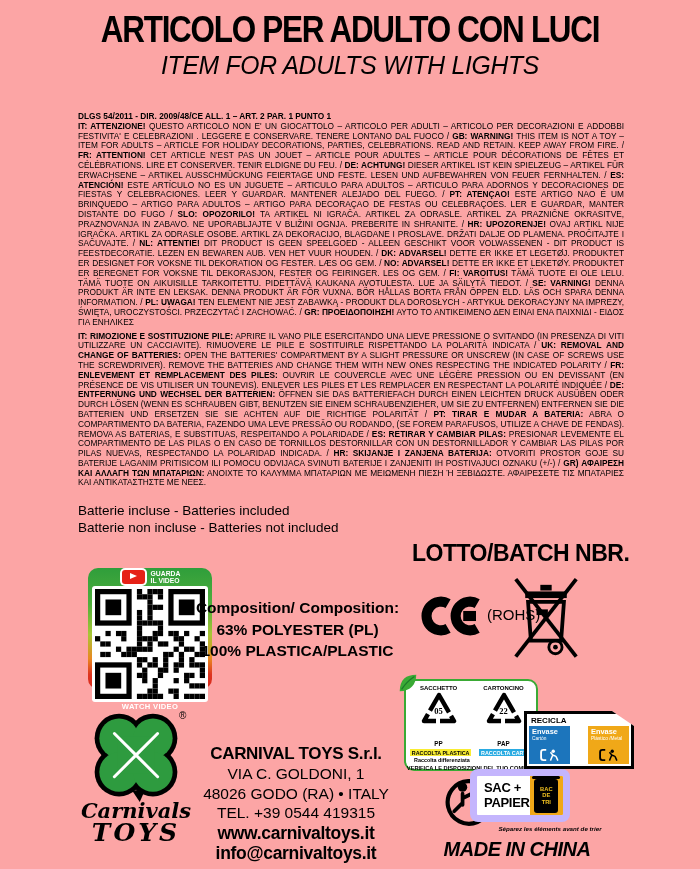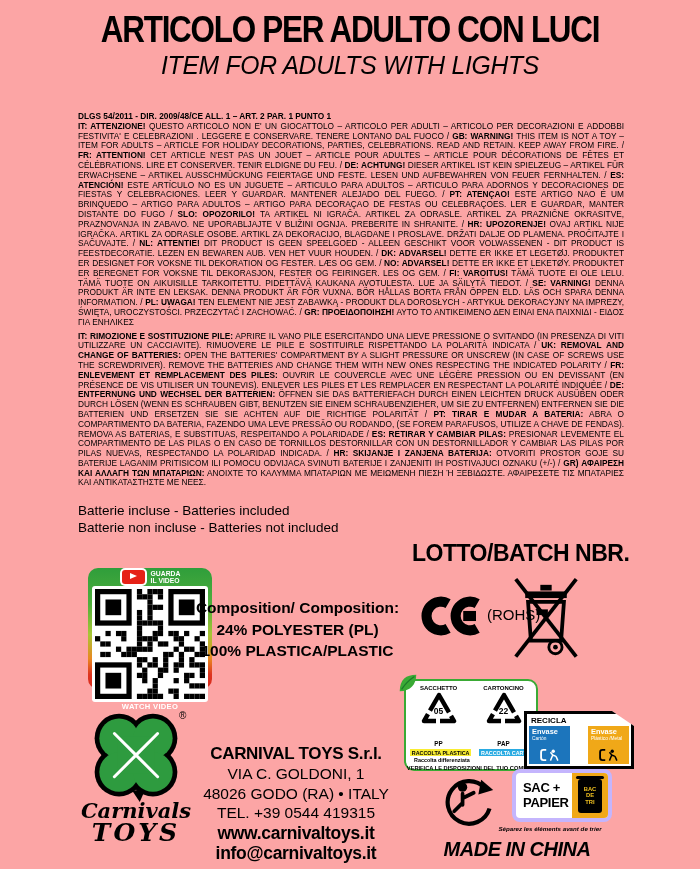--- a/index.html
+++ b/index.html
@@ -43,21 +43,21 @@
   .rohs{position:absolute;left:487px;top:606px;font-size:15px;}
   .weee-svg{position:absolute;left:512px;top:572px;width:68px;height:88px;}
 
   
   .eco-box{position:absolute;left:404px;top:679px;width:134px;height:92px;box-sizing:border-box;
            border:2px solid #3aaa35;border-radius:10px;background:#fff;}
   .leaf{position:absolute;left:-9px;top:-9px;width:22px;height:22px;}
   .eco-cols{display:flex;justify-content:space-around;padding-top:4px;}
   .eco-col{width:56px;text-align:center;}
   .eco-label{font-size:6px;font-weight:bold;}
-  .loop-wrap{position:relative;width:36px;height:32px;margin:1px auto 16px;}
+  .loop-wrap{position:relative;width:36px;height:32px;margin:1px auto 16px;font-family:Liberation Serif, serif;}
   .loop-num{position:absolute;left:0;right:0;top:14px;text-align:center;font-size:8.5px;font-weight:bold;}
   .loop-code{font-size:6.3px;font-weight:bold;margin-top:0;}
   .eco-tags{display:flex;justify-content:space-around;margin-top:2px;}
   .tag{font-size:5.4px;font-weight:bold;padding:.5px 2px;}
   .tag-pl{background:#f9ed32;color:#000;}
   .tag-pa{background:#29abe2;color:#fff;}
   .eco-note1{font-size:5.4px;font-weight:bold;margin:1px 0 0 8px;text-align:left;}
   .eco-note2{font-size:5.7px;font-weight:bold;text-align:center;margin-top:1.5px;}
 
   
@@ -83,22 +83,22 @@
            line-height:22px;margin-top:-4px;}
   .logo-t2{font-family:"DejaVu Serif",serif;font-style:italic;font-weight:bold;font-size:25px;
            line-height:26px;letter-spacing:3px;margin-top:-2px;}
   .address{position:absolute;left:196px;top:744px;width:200px;text-align:center;}
   .addr-name{font-size:17px;font-weight:bold;line-height:20px;letter-spacing:-.3px;}
   .addr-line{font-size:15.5px;line-height:19.5px;}
   .addr-bold{font-size:17.5px;font-weight:bold;line-height:20px;letter-spacing:-.3px;}
 
   
   .triman{position:absolute;left:444px;top:776px;width:52px;height:52px;}
-  .sac-box{position:absolute;left:512px;top:769px;width:100px;height:53px;box-sizing:border-box;
-           border:4px solid #c4b5fd;border-radius:8px;background:#fff;display:flex;overflow:hidden;}
+  .sac-box{position:absolute;left:470px;top:769px;width:100px;height:53px;box-sizing:border-box;
+           border:7px solid #c4b5fd;border-radius:8px;background:#fff;display:flex;overflow:hidden;}
   .sac-left{flex:1;display:flex;flex-direction:column;justify-content:center;padding-left:7px;
             font-size:13px;font-weight:bold;line-height:14.5px;letter-spacing:-.3px;}
   .sac-right{width:36px;background:#f0a818;display:flex;align-items:center;justify-content:center;}
   .sort-bin{width:24px;height:34px;background:#000;border-radius:3px;position:relative;
             display:flex;flex-direction:column;align-items:center;justify-content:center;}
   .sort-bin:before{content:"";position:absolute;top:-3px;left:-2px;right:-2px;height:3px;background:#000;border-radius:2px;}
   .sort-bin span{color:#f0c020;font-size:5.8px;font-weight:bold;line-height:6.6px;display:block;}
   .sac-caption{position:absolute;left:496px;top:825px;width:108px;text-align:center;
                font-size:6.2px;font-weight:bold;font-style:italic;}
 
@@ -267,21 +267,21 @@
           <rect x="0" y="66.66666666666667" width="33.333333333333336" height="33.333333333333336"></rect>
           <rect fill="#fff" x="4.761904761904762" y="71.42857142857143" width="23.80952380952381" height="23.80952380952381"></rect>
           <rect x="9.523809523809524" y="76.19047619047619" width="14.285714285714285" height="14.285714285714285"></rect>
         </svg>
       </div>
     <div class="vb-bottom">WATCH VIDEO</div>
   </div>
 
   <div class="composition">
     <div>Composition/ Composition:</div>
-    <div>24% POLYESTER (PL)</div>
+    <div>63% POLYESTER (PL)</div>
     <div>100% PLASTICA/PLASTIC</div>
   </div>
 
   <svg class="ce-svg" viewBox="0 0 165 100">
     <path d="M75 18 A37 37 0 1 0 75 82" fill="none" stroke="#000" stroke-width="26"></path>
     <path d="M150 18 A37 37 0 1 0 150 82" fill="none" stroke="#000" stroke-width="26"></path>
     <line x1="114" y1="50" x2="147" y2="50" stroke="#000" stroke-width="26"></line>
   </svg>
   <span class="rohs">(ROHS)</span>
   <svg class="weee-svg" viewBox="0 0 72 92">

